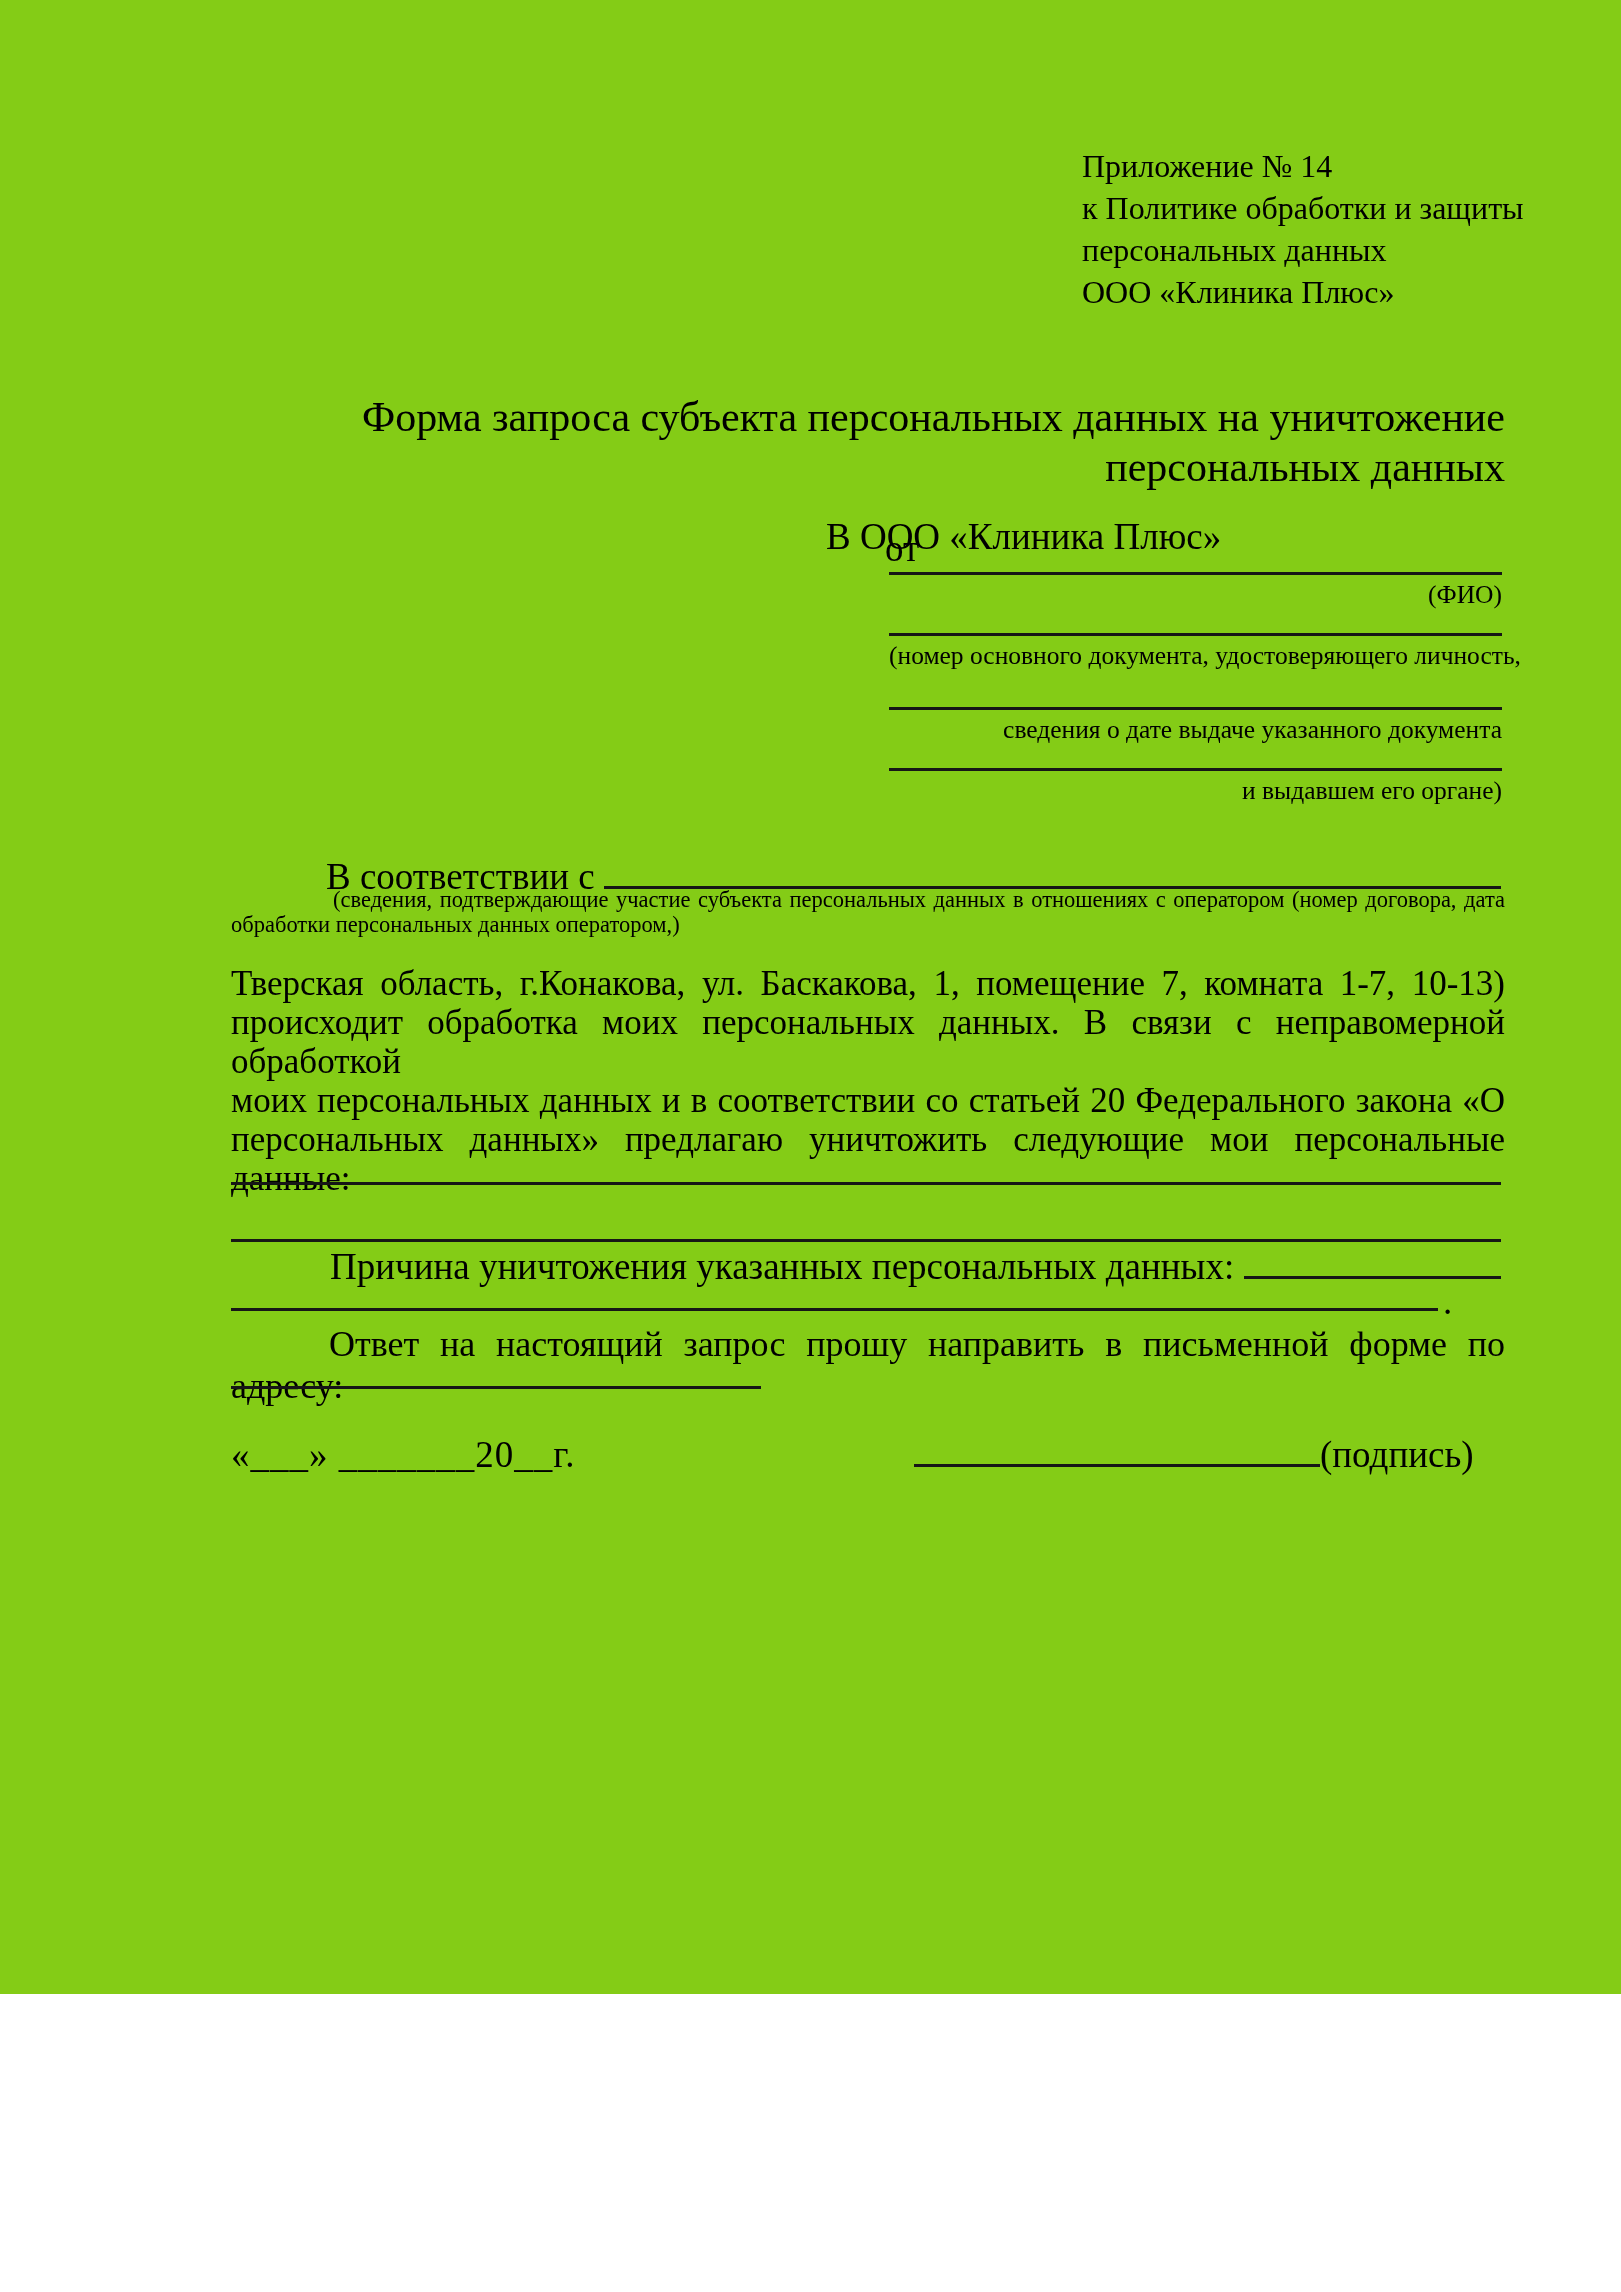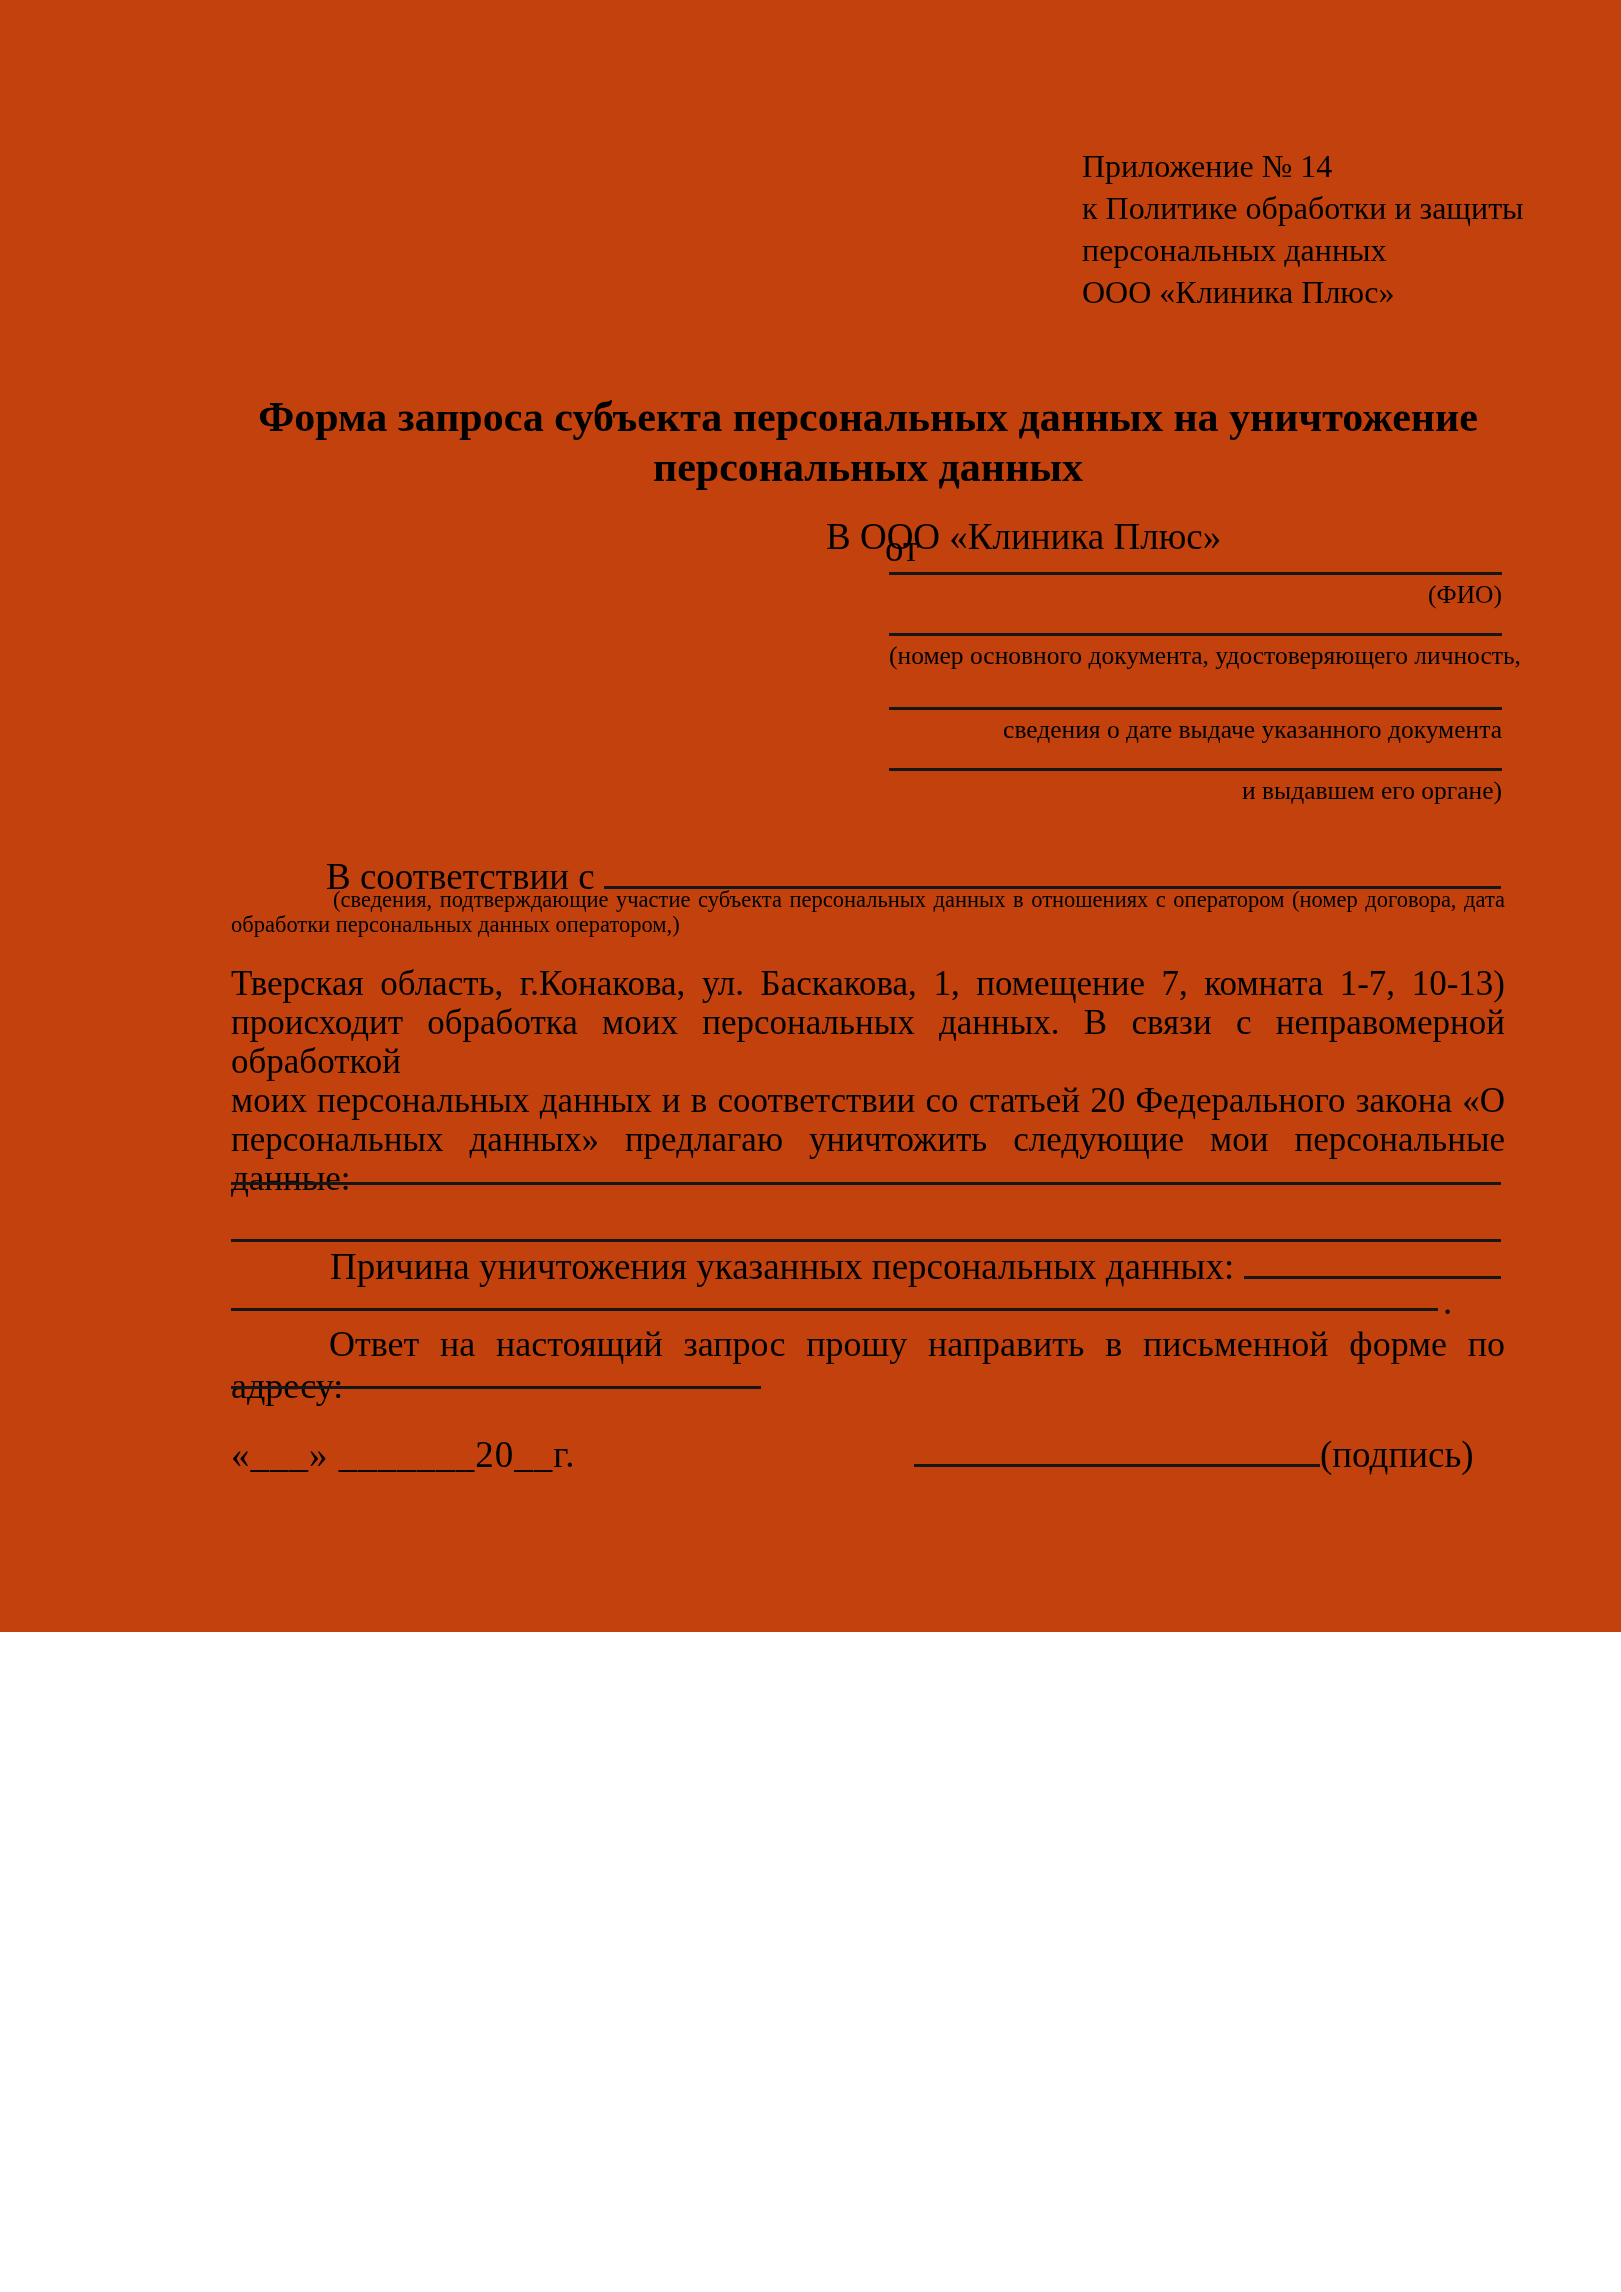--- a/index.html
+++ b/index.html
@@ -1,27 +1,27 @@
 <!DOCTYPE html>
 <html><head>
 <meta charset="utf-8">
 <style>
   html,body{margin:0;padding:0;background:#ffffff;}
   .page{
     position:relative;
-    width:1621px;height:1632px;
-    background:#c2410c;color:#000;
+    width:1621px;height:1994px;
+    background:#84cc16;color:#000;
     font-family:"Liberation Serif","DejaVu Serif",serif;
     overflow:hidden;
   }
   
   .hdr{position:absolute;left:1082px;top:145px;font-size:32px;line-height:42px;}
   
   .title{position:absolute;left:231px;top:392px;width:1274px;
-         text-align:center;font-weight:700;font-size:42px;line-height:50px;}
+         text-align:right;font-weight:400;font-size:42px;line-height:50px;}
   .org{position:absolute;left:826px;top:484px;font-size:37px;margin-top:31px;}
   .from{position:absolute;left:885px;top:527px;font-size:37px;}
 
   
   .rule{position:absolute;left:889px;width:613px;height:0;border-top:3.9px solid #161616;}
   .rule.wide{left:231px;width:1270px;}
   .cap{position:absolute;left:889px;width:613px;text-align:right;
        font-size:25.5px;line-height:29px;white-space:nowrap;}
 
   

